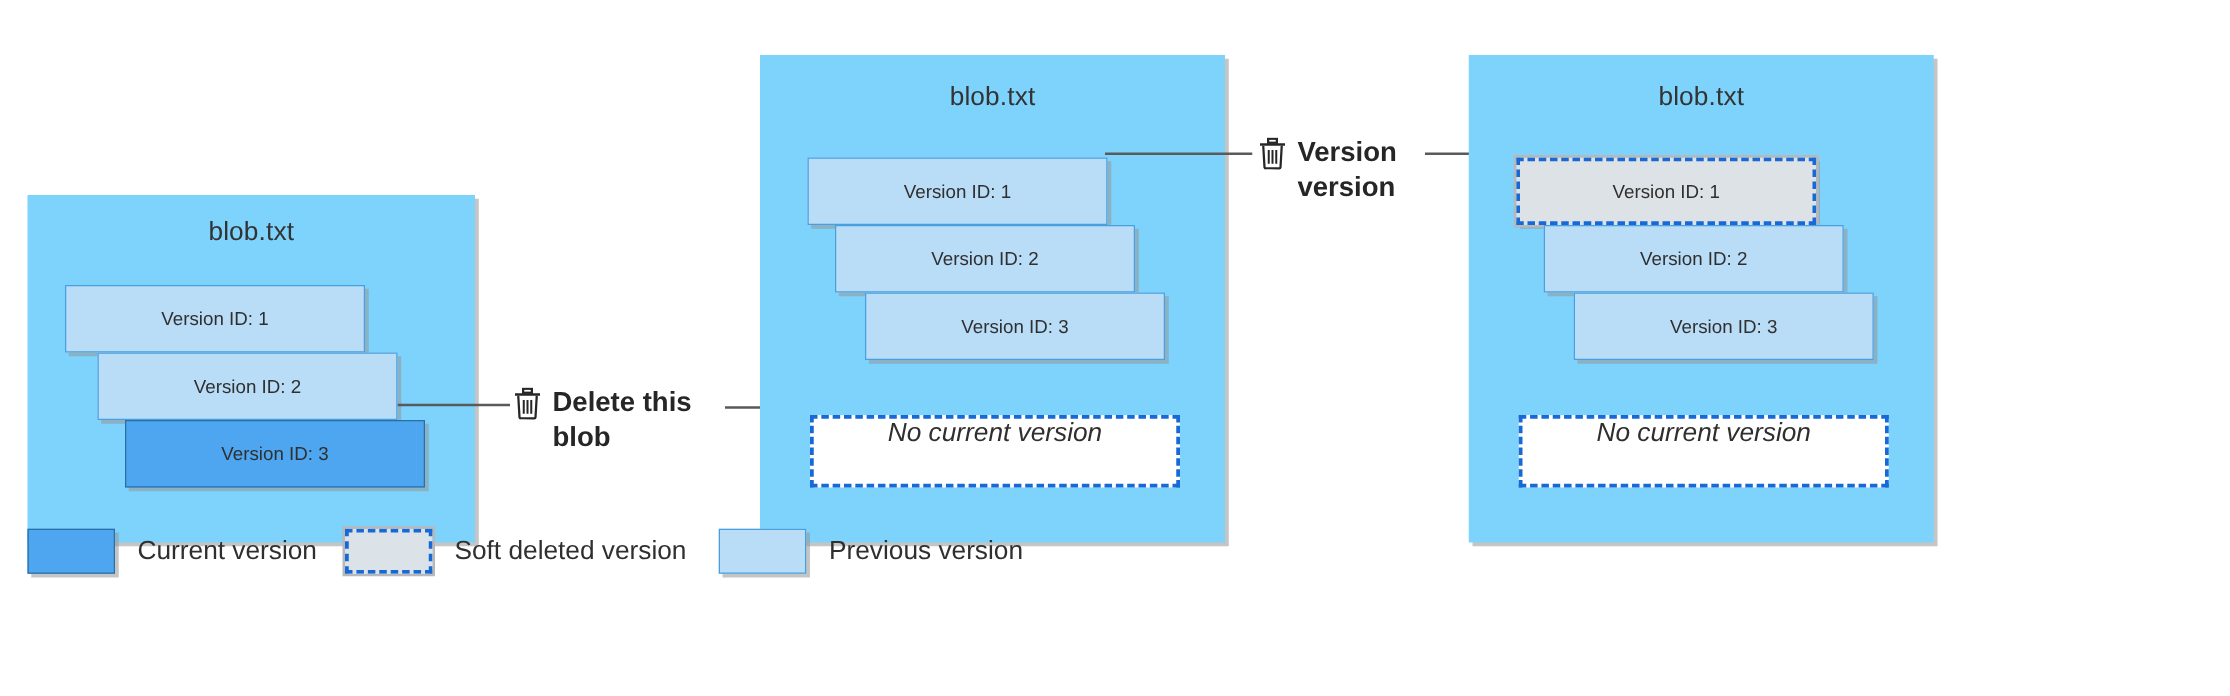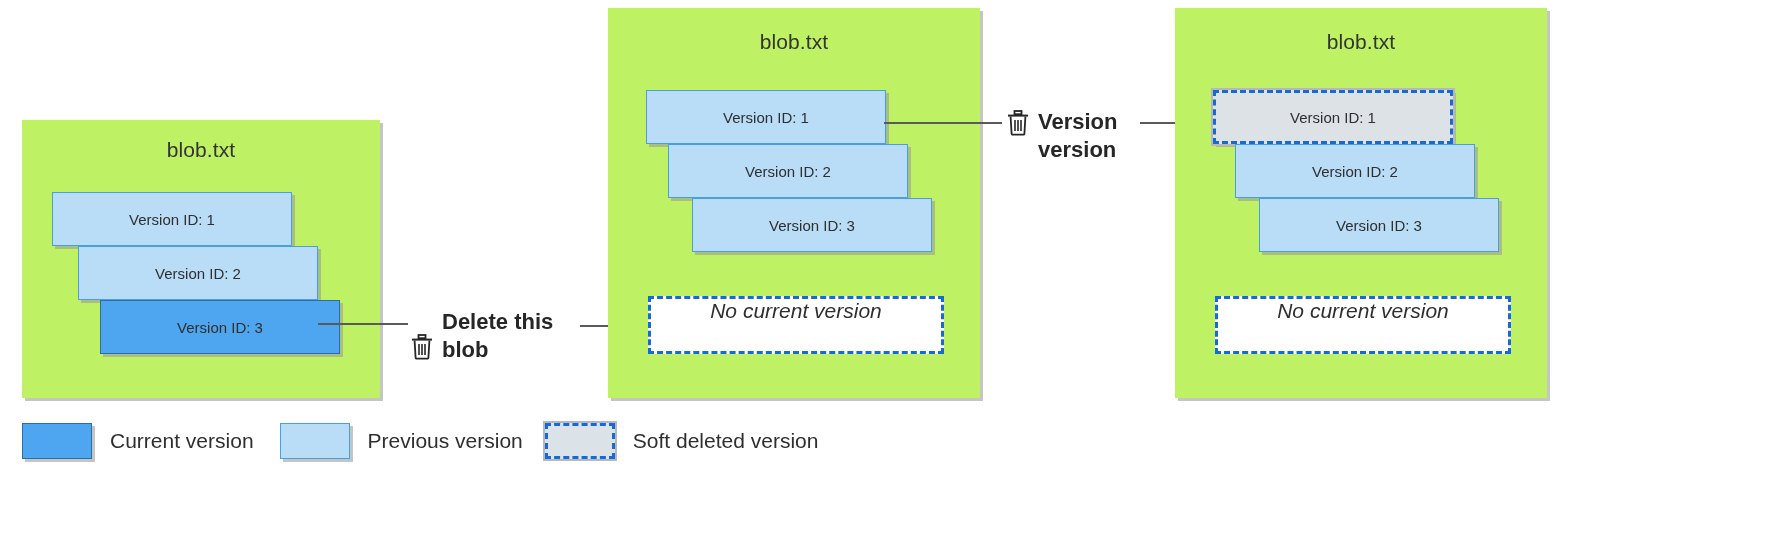--- a/index.html
+++ b/index.html
@@ -12,22 +12,23 @@
     height: 557px;
     position: relative;
     overflow: hidden;
     font-family: "Liberation Sans", sans-serif;
     color: #2b2b2b;
   }
 
   
   .panel {
     position: absolute;
-    background: #bef264;
-    box-shadow: 3px 3px 0 0 rgba(150,150,150,0.55);
+    background: #7dd3fc;
+    box-shadow: 3px 3px 0 0 rgba(150,150,150,0.55);
+    margin-top: 36px;
   }
   .panel-title {
     position: absolute;
     left: 0;
     right: 0;
     text-align: center;
     font-size: 21px;
     color: #333333;
     letter-spacing: 0.1px;
   }
@@ -147,21 +148,21 @@
     <span>Version ID: 3</span>
   </div>
 </div>
 
 <div class="connector" style="left:318px; top:318px; width:90px; height:12px;">
   <svg width="90" height="12" viewBox="0 0 90 12">
     <line x1="0" y1="6" x2="90" y2="6" stroke="#5a5a5a" stroke-width="2"></line>
   </svg>
 </div>
 
-<div class="action" style="left:410px; top:308px; width:170px;align-items:flex-end;">
+<div class="action" style="left:410px; top:308px; width:170px;">
   <span class="trash-icon">
     <svg width="24" height="26" viewBox="0 0 24 26">
       <rect x="8.5" y="1" width="7" height="3.2" fill="none" stroke="#262626" stroke-width="1.8"></rect>
       <line x1="2" y1="5.6" x2="22" y2="5.6" stroke="#262626" stroke-width="2"></line>
       <path d="M4.6 6.6 L5.6 23.8 A1 1 0 0 0 6.6 24.6 L17.4 24.6 A1 1 0 0 0 18.4 23.8 L19.4 6.6" fill="none" stroke="#262626" stroke-width="1.8"></path>
       <line x1="9" y1="10" x2="9" y2="21" stroke="#262626" stroke-width="1.6"></line>
       <line x1="12" y1="10" x2="12" y2="21" stroke="#262626" stroke-width="1.6"></line>
       <line x1="15" y1="10" x2="15" y2="21" stroke="#262626" stroke-width="1.6"></line>
     </svg>
   </span>
@@ -242,21 +243,21 @@
   <div class="nocurrent" style="left:40px; top:288px; width:296px; height:58px;">
     <span>No current version</span>
   </div>
 </div>
 
 <div class="legend">
   <div class="legend-item">
     <span class="swatch current"></span>
     <span class="legend-text">Current version</span>
   </div>
+  <div class="legend-item" style="margin-left:22px;">
+    <span class="swatch softdel"></span>
+    <span class="legend-text">Soft deleted version</span>
+  </div>
   <div class="legend-item" style="margin-left:26px;">
     <span class="swatch previous"></span>
     <span class="legend-text">Previous version</span>
   </div>
-  <div class="legend-item" style="margin-left:22px;">
-    <span class="swatch softdel"></span>
-    <span class="legend-text">Soft deleted version</span>
-  </div>
 </div>
 
 </body></html>

